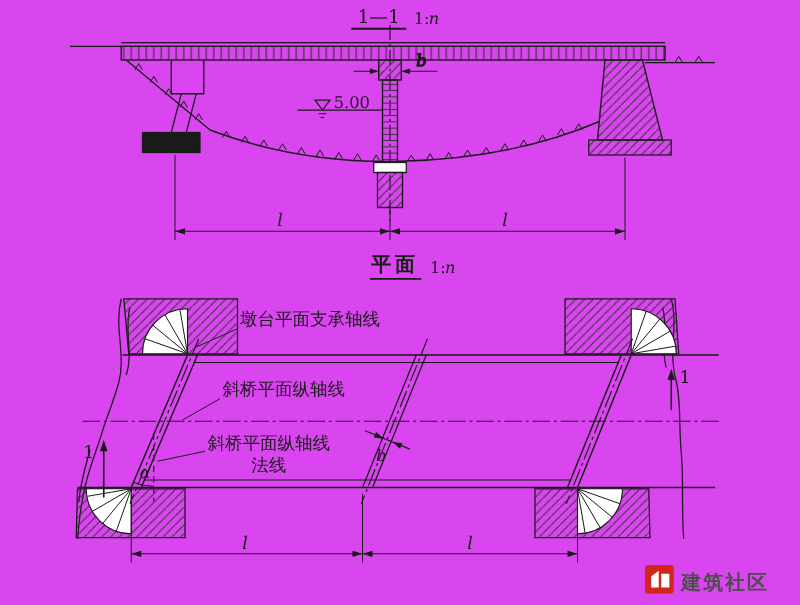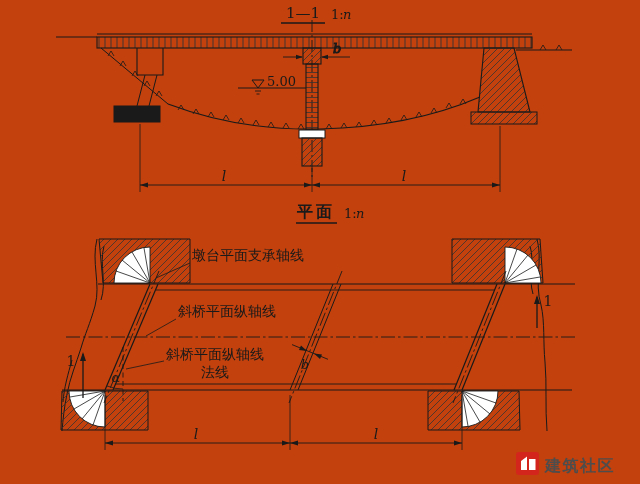--- a/index.html
+++ b/index.html
@@ -1,16 +1,16 @@
 <!DOCTYPE html>
 <html><head>
 <meta charset="utf-8">
 <style>
   html,body{margin:0;padding:0;background:#ffffff;}
-  .canvas{position:relative;width:640px;height:484px;background:#c2410c;overflow:hidden;}
+  .canvas{position:relative;width:640px;height:484px;background:#d946ef;overflow:hidden;}
   svg{display:block;}
   text{fill:#1a1a1a;}
   .zh{font-family:"Liberation Sans",sans-serif;}
   .sf{font-family:"DejaVu Serif",serif;}
   .it{font-style:italic;}
   .bold{font-weight:bold;}
   .wm-text{font-family:"Liberation Sans",sans-serif;font-weight:bold;fill:#4d4d4d;letter-spacing:1.5px;}
 </style>
 </head>
 <body>

